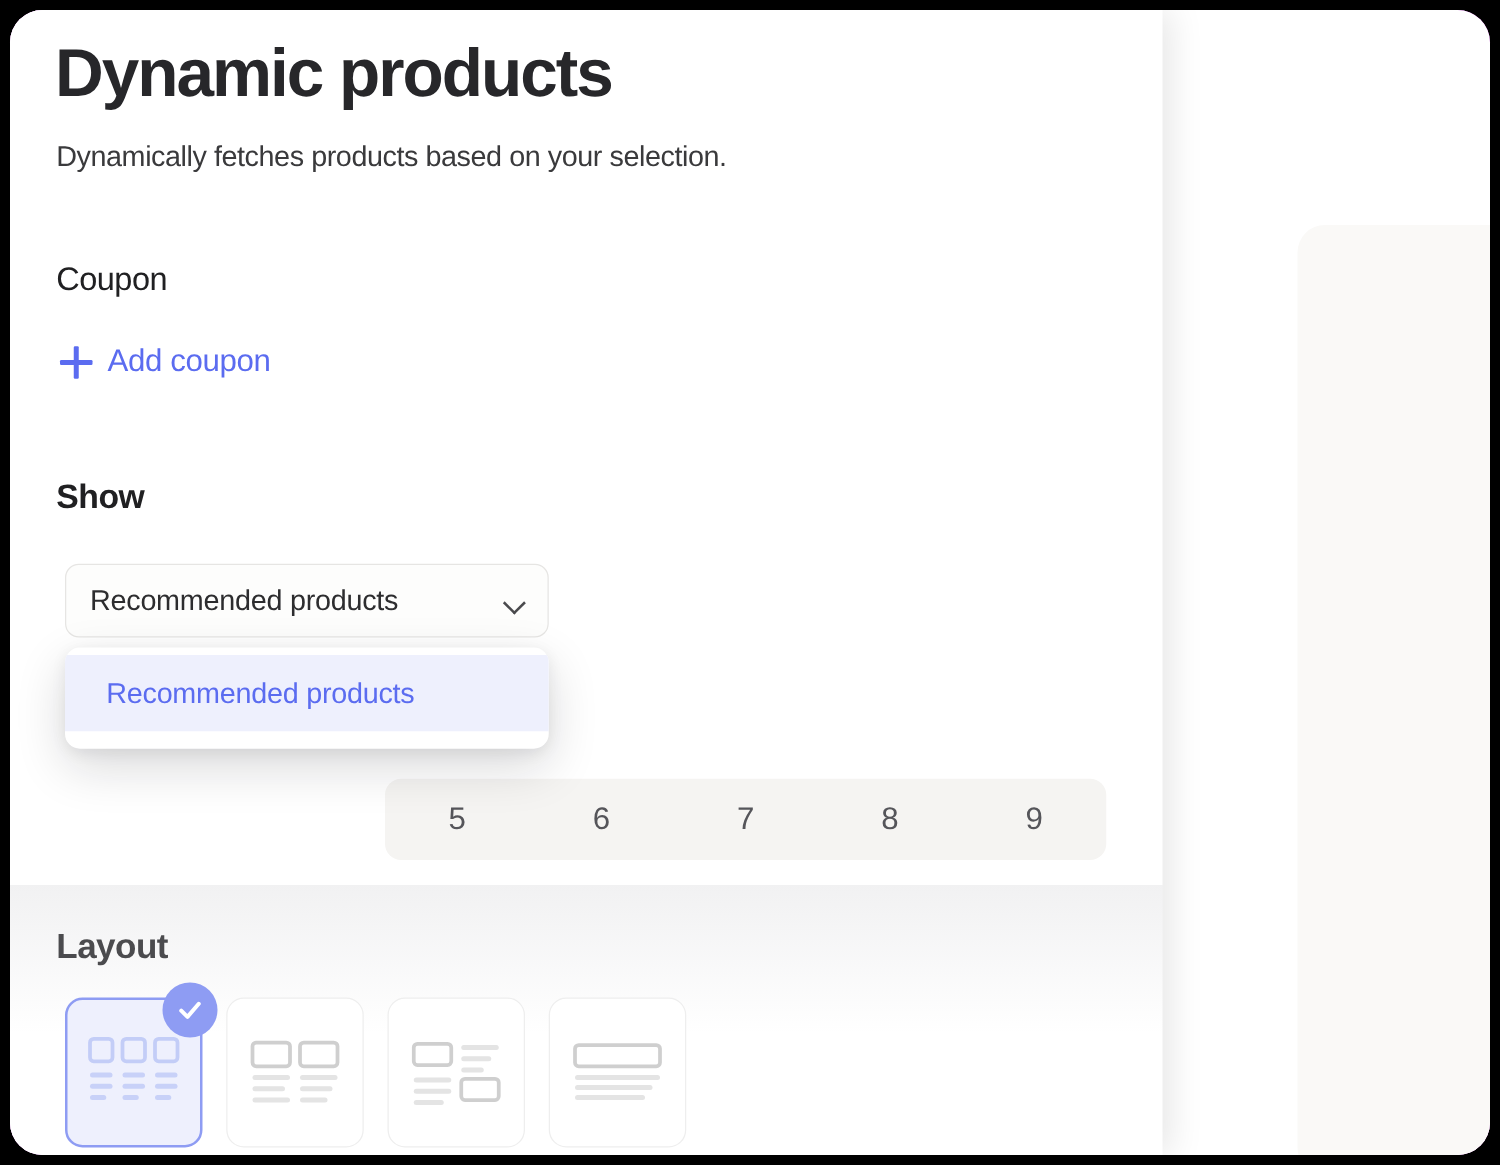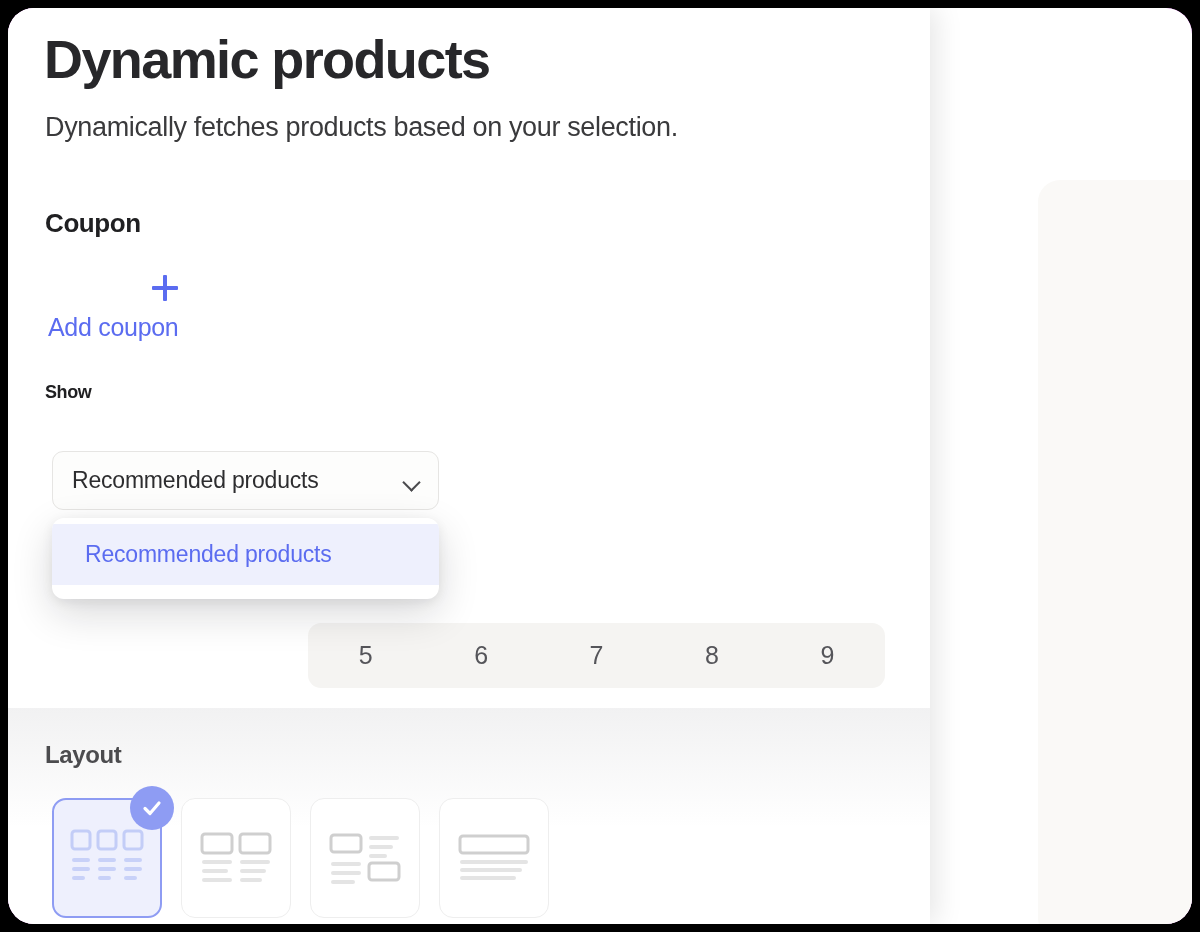--- a/index.html
+++ b/index.html
@@ -67,48 +67,47 @@
     font-weight: 700;
     letter-spacing: -1.6px;
     color: #27272a;
     white-space: nowrap;
   }
 
   #page-subtitle {
     position: absolute;
     left: 37px;
     top: 104px;
-    font-size: 27px;
+    font-size: 23px;
     font-weight: 400;
     color: #3a3a3c;
     letter-spacing: -0.35px;
     white-space: nowrap;
   }
 
   
   #coupon-heading {
     position: absolute;
     left: 37px;
     top: 200px;
     font-size: 26px;
-    font-weight: 700;
+    font-weight: 400;
     color: #202022;
     letter-spacing: -0.4px;
   }
 
   #add-coupon {
     position: absolute;
     left: 40px;
     top: 267px;
     display: flex;
-    align-items: flex-end;
+    align-items: center;
     gap: 12px;
     cursor: pointer;
     user-select: none;
-    flex-direction: column;
   }
   #add-coupon .plus {
     width: 26px; height: 26px;
     position: relative;
     display: inline-block;
   }
   #add-coupon .plus::before,
   #add-coupon .plus::after {
     content: "";
     position: absolute;
@@ -125,21 +124,21 @@
     font-size: 25px;
     color: #5b6cf0;
     letter-spacing: -0.3px;
   }
 
   
   #show-heading {
     position: absolute;
     left: 37px;
     top: 374px;
-    font-size: 18px;
+    font-size: 27px;
     font-weight: 700;
     color: #202022;
     letter-spacing: -0.4px;
   }
 
   #show-select {
     position: absolute;
     left: 44px;
     top: 443px;
     width: 387px;
@@ -218,21 +217,21 @@
     font-size: 25px;
     color: #55555a;
     cursor: pointer;
   }
 
   
   #layout-heading {
     position: absolute;
     left: 37px;
     top: 733px;
-    font-size: 24px;
+    font-size: 28px;
     font-weight: 700;
     color: #4b4b4e;
     letter-spacing: -0.4px;
   }
 
   #layout-options {
     position: absolute;
     left: 44px;
     top: 790px;
     display: flex;

